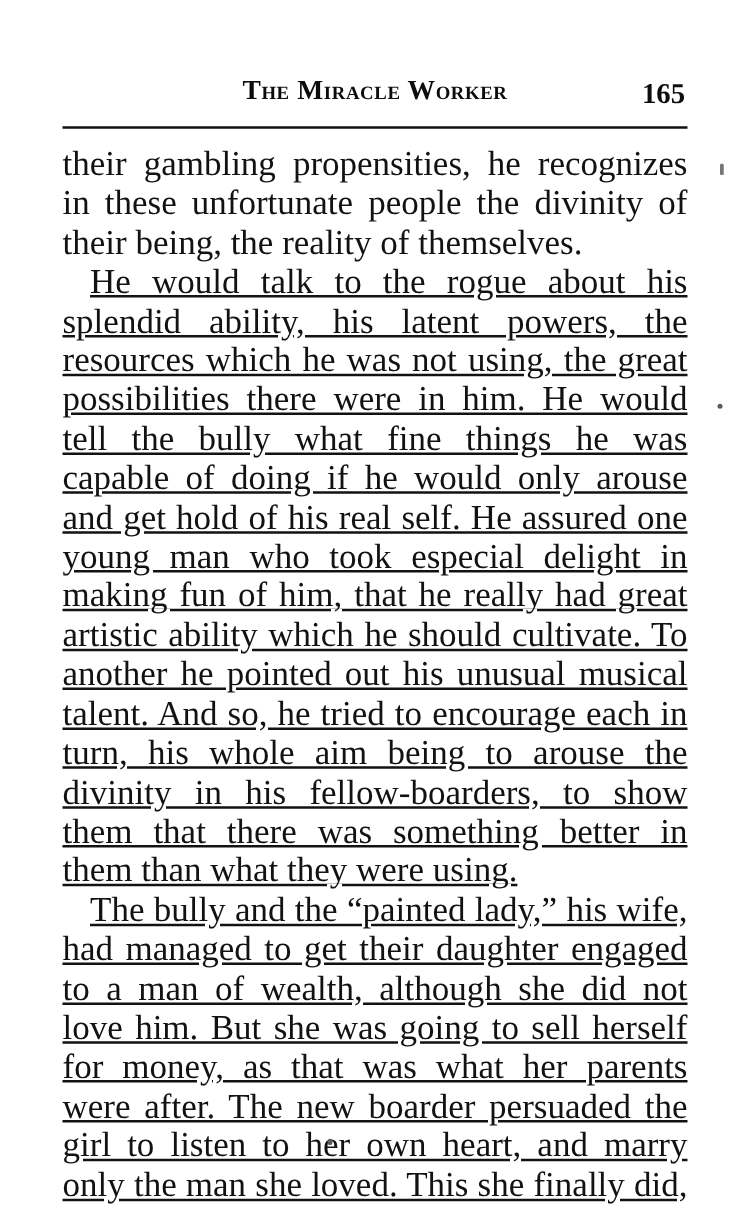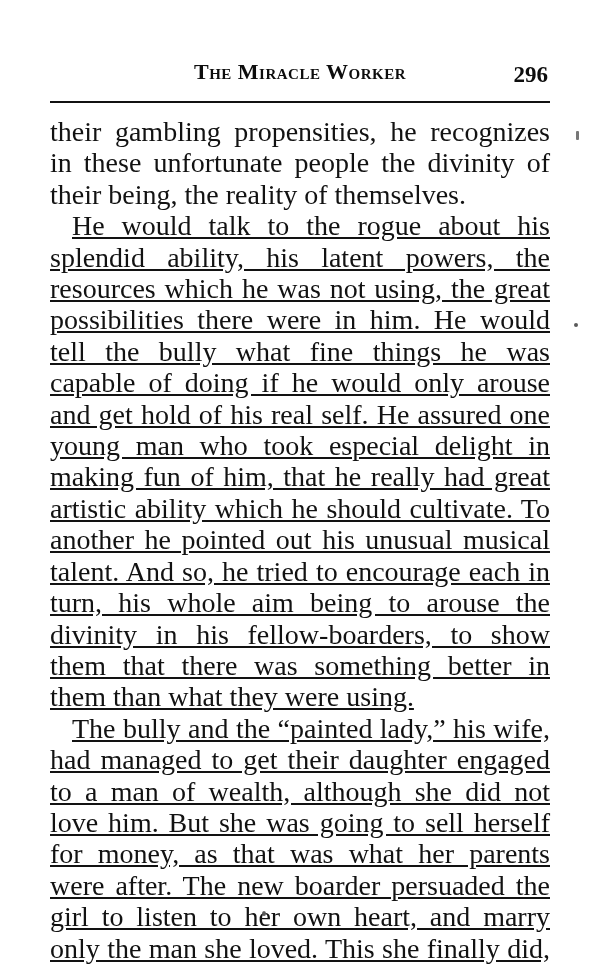--- a/index.html
+++ b/index.html
@@ -83,21 +83,21 @@
   .speck-b { left: 574px; top: 323px; width: 4px; height: 4px; }
   .speck-c { left: 262px; top: 911px; width: 4px; height: 5px; }
 </style>
 </head>
 <body>
 
 <div class="page">
 
   <div class="header">
     <span class="running-title">The Miracle Worker</span>
-    <span class="folio">296</span>
+    <span class="folio">165</span>
   </div>
 
   <div class="rule"></div>
 
   <div class="body-text">
     <p>their gambling propensities, he recognizes in these unfortunate people the divinity of their being, the reality of themselves.</p>
     <p class="indent">He would talk to the rogue about his splendid ability, his latent powers, the resources which he was not using, the great possibilities there were in him.  He would tell the bully what fine things he was capable of doing if he would only arouse and get hold of his real self.  He assured one young man who took especial delight in making fun of him, that he really had great artistic ability which he should cultivate.  To another he pointed out his unusual musical talent.  And so, he tried to encourage each in turn, his whole aim being to arouse the divinity in his fellow-boarders, to show them that there was something better in them than what they were using.</p>
     <p class="indent">The bully and the “painted lady,” his wife, had managed to get their daughter engaged to a man of wealth, although she did not love him.  But she was going to sell herself for money, as that was what her parents were after.  The new boarder persuaded the girl to listen to her own heart, and marry only the man she loved.  This she finally did, and the</p>
   </div>
 

